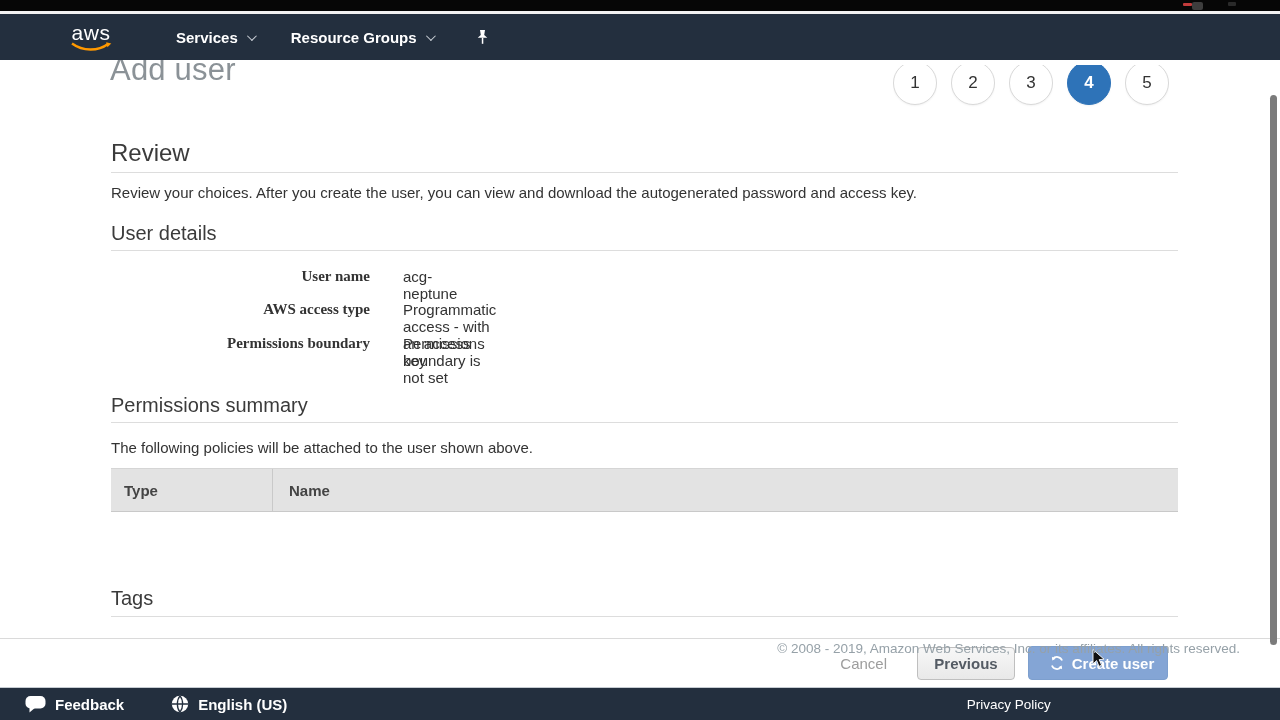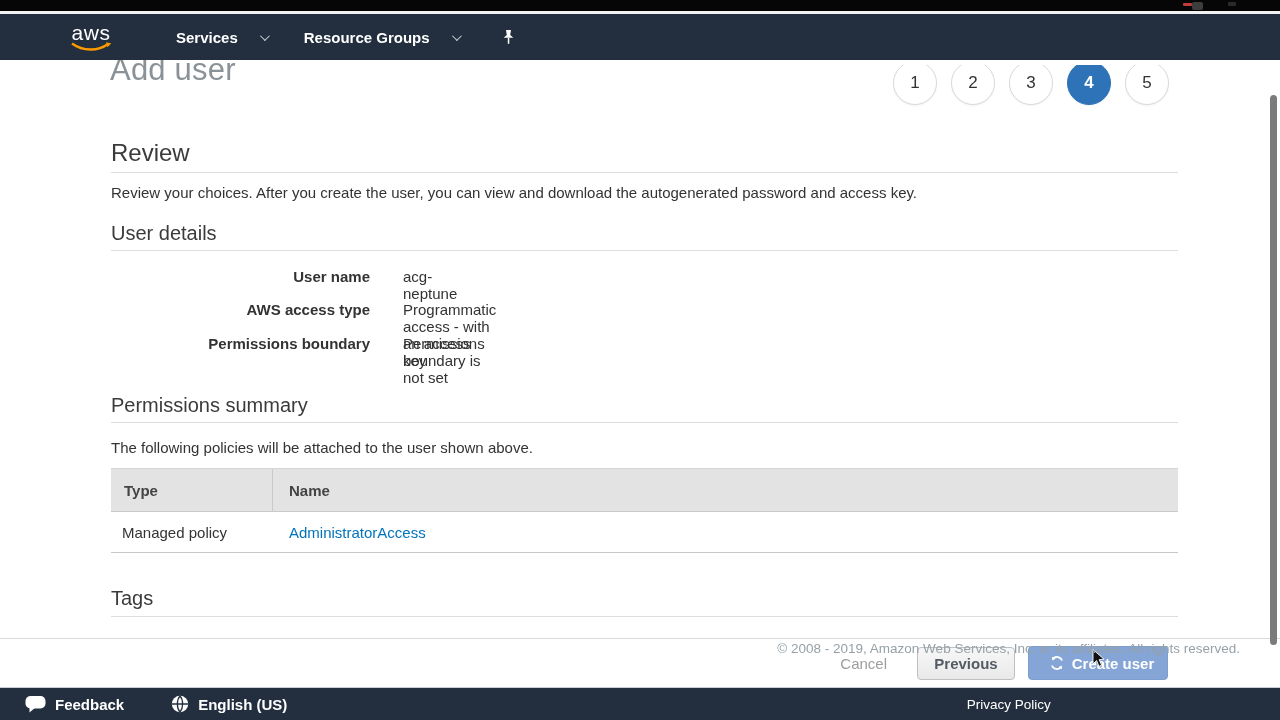--- a/index.html
+++ b/index.html
@@ -11,21 +11,21 @@
   .rec-dash { position:absolute; top:3px; left:1183px; width:9px; height:3px; background:#c23b3b; border-radius:1px; }
   .rec-box  { position:absolute; top:2px; left:1192px; width:11px; height:8px; background:#3d3d3d; border-radius:2px; }
   .rec-smudge { position:absolute; top:2px; left:1228px; width:8px; height:4px; background:#2a2a2a; border-radius:1px; }
   .top-strip { position:absolute; top:11px; left:0; width:1280px; height:3px; background:#f2f2f2; }
 
   
   .navbar { position:absolute; top:14px; left:0; width:1280px; height:46px; background:#232f3e;
             display:flex; align-items:center; padding:0 67px 0 70px; }
   .aws-logo { display:flex; flex-direction:column; align-items:center; margin-right:64px; cursor:pointer; }
   .aws-logo .aws-text { color:#fff; font-weight:normal; font-size:21px; line-height:19px; letter-spacing:0.5px; }
-  .nav-item { display:flex; align-items:center; color:#fff; font-weight:bold; font-size:15px; gap:22px; cursor:pointer; }
+  .nav-item { display:flex; align-items:center; color:#fff; font-weight:bold; font-size:15px; gap:9px; cursor:pointer; }
   .nav-item + .nav-item { margin-left:37px; }
   .chev { width:7px; height:7px; border-right:1.6px solid #c9cfd6; border-bottom:1.6px solid #c9cfd6;
           transform:rotate(45deg) translateY(-2px); display:inline-block; }
   .nav-pin { margin-left:42px; cursor:pointer; display:flex; align-items:center; }
   .nav-right { margin-left:auto; display:flex; align-items:center; }
   .nav-bell { margin-right:30px; cursor:pointer; display:flex; align-items:center; }
   .nav-right .nav-item + .nav-item { margin-left:27px; }
 
   
   .rule { position:absolute; left:111px; width:1067px; border-top:1px solid #ddd; }
@@ -38,21 +38,21 @@
           border:1px solid #d9d9d9; box-shadow:0 1px 2px rgba(0,0,0,0.05);
           display:flex; align-items:center; justify-content:center;
           font-size:17px; color:#333; cursor:pointer; }
   .step.active { background:#2e73b8; border-color:#2e73b8; color:#fff; font-weight:bold; }
 
   .h2 { position:absolute; left:111px; font-size:24px; font-weight:400; color:#3b3b3b; }
   .h3 { position:absolute; left:111px; font-size:20px; font-weight:400; color:#3b3b3b; }
   .para { position:absolute; left:111px; font-size:15px; color:#333; }
 
   .drow { position:absolute; height:20px; font-size:15px; }
-  .dlabel { position:absolute; left:111px; width:259px; text-align:right; font-weight:bold; color:#333; }
+  .dlabel { position:absolute; left:111px; width:259px; text-align:right; font-weight:bold; color:#333;font-family:Liberation Serif, serif; }
   .dvalue { position:absolute; left:403px; color:#333; }
 
   
   .ptable { position:absolute; top:468px; left:111px; width:1067px; }
   .pt-head { height:44px; background:#e3e3e3; border-top:1px solid #d5d5d5; border-bottom:1px solid #c9c9c9;
              display:flex; align-items:center; position:relative; }
   .pt-head .col-type { width:161px; padding-left:13px; font-weight:bold; font-size:15px; color:#444; }
   .pt-head .col-name { padding-left:17px; font-weight:bold; font-size:15px; color:#444; }
   .pt-div { position:absolute; left:161px; top:0; bottom:0; border-left:1px solid #c9c9c9; }
   .pt-row { height:41px; background:#fff; border-bottom:1px solid #c9c9c9; display:flex; align-items:center; }
@@ -170,24 +170,20 @@
 <div class="h3" style="top:394px;">Permissions summary</div>
 <div class="rule" style="top:422px;"></div>
 <div class="para" style="top:439px;">The following policies will be attached to the user shown above.</div>
 
 <div class="ptable">
   <div class="pt-head">
     <div class="col-type">Type</div>
     <div class="pt-div"></div>
     <div class="col-name">Name</div>
   </div>
-  <div class="pt-row">
-    <div class="col-type">Managed policy</div>
-    <div class="col-name"><a>AdministratorAccess</a></div>
-  </div>
 </div>
 
 <div class="h3" style="top:587px;">Tags</div>
 <div class="rule" style="top:616px;"></div>
 <div class="tags-clip">
   <div>No tags were added</div>
 </div>
 
 <div class="action-bar">
   <button class="btn-cancel">Cancel</button>

